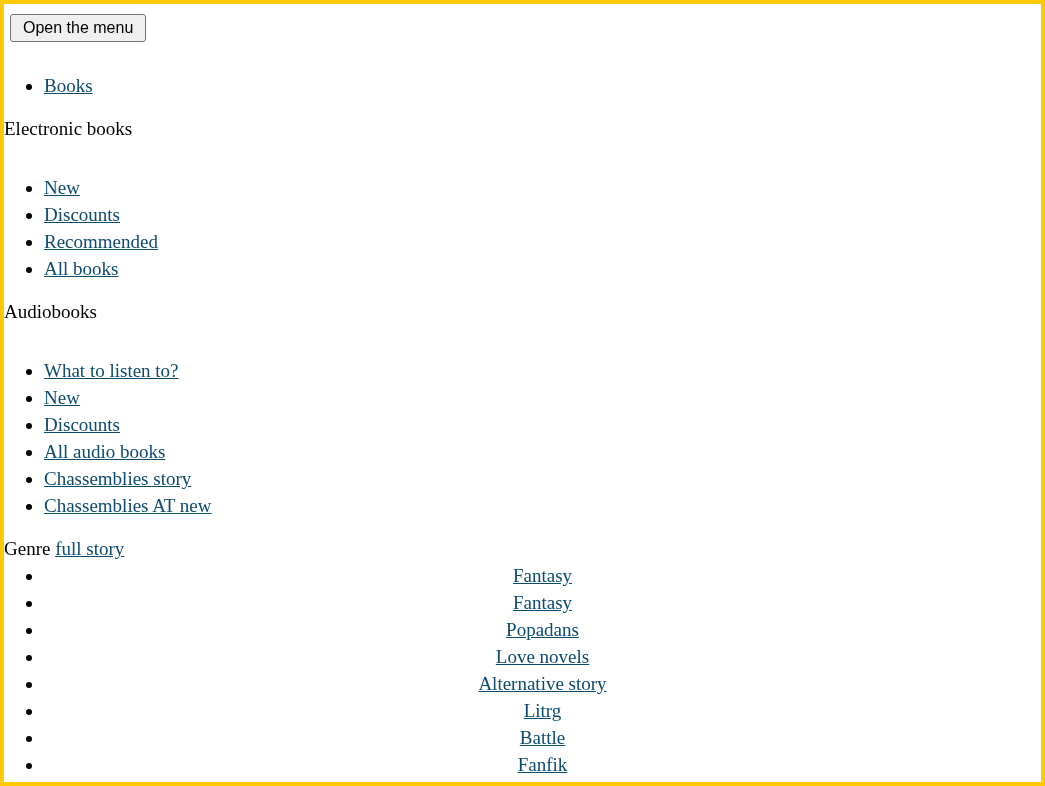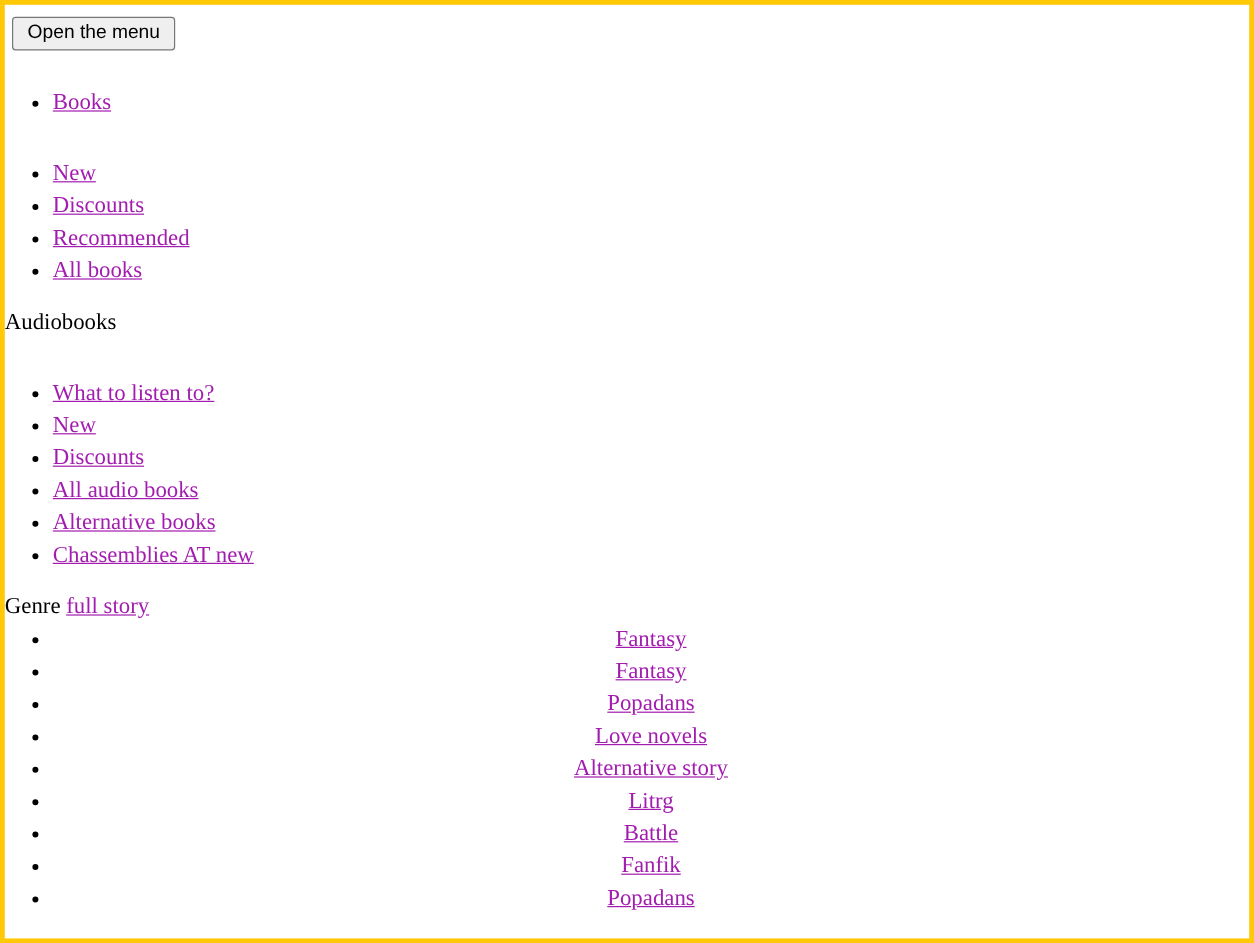--- a/index.html
+++ b/index.html
@@ -95,21 +95,21 @@
     text-align: center;
   }
 
   
   .section-list {
     margin-top: 32px;
     margin-bottom: 16px;
   }
 
   a {
-    color: #a21caf;
+    color: #0c4a6e;
     text-decoration: underline;
     font-size: 19px;
   }
 
   .top-list {
     margin-top: 16px;
     margin-bottom: 0;
   }
   .top-list > li { list-style-type: disc; }
 </style>
@@ -122,20 +122,21 @@
     <button class="menu-toggle">Open the menu</button>
 
     <div class="doc">
 
       <ul class="top-list">
         <li>
           <a href="#">Books</a>
         </li>
       </ul>
 
+      <p class="plain-text">Electronic books</p>
 
       <ul class="section-list">
         <li>
           <a href="#">New</a>
         </li>
         <li>
           <a href="#">Discounts</a>
         </li>
         <li>
           <a href="#">Recommended</a>
@@ -154,21 +155,21 @@
         <li>
           <a href="#">New</a>
         </li>
         <li>
           <a href="#">Discounts</a>
         </li>
         <li>
           <a href="#">All audio books</a>
         </li>
         <li>
-          <a href="#">Alternative books</a>
+          <a href="#">Chassemblies story</a>
         </li>
         <li>
           <a href="#">Chassemblies AT new</a>
         </li>
       </ul>
 
       <p class="genre-line">
         <span>Genre</span>
         <a href="#">full story</a>
       </p>

